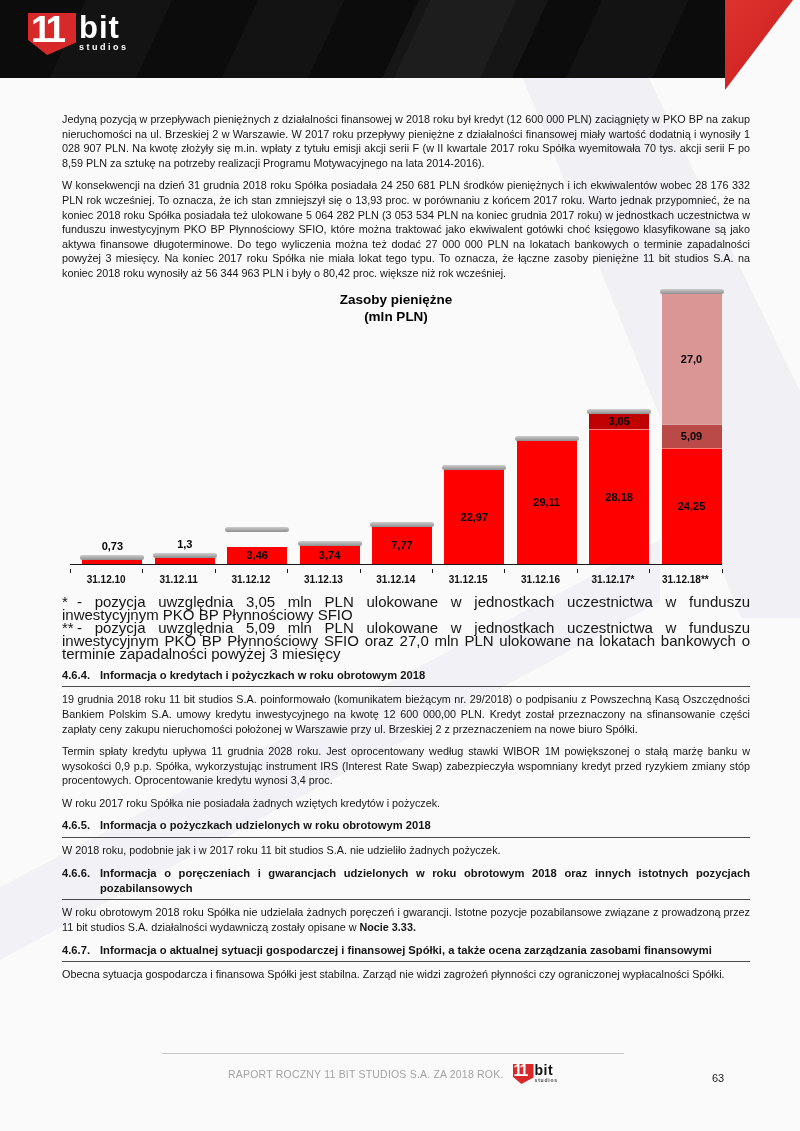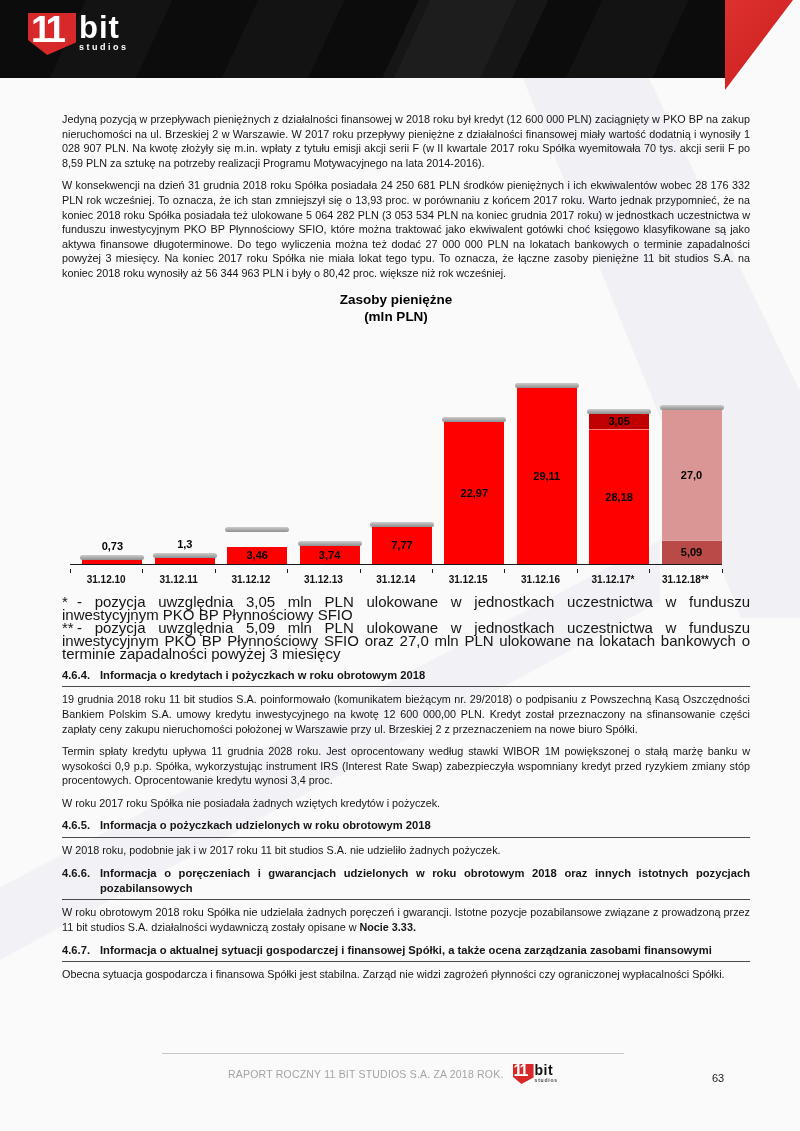--- a/index.html
+++ b/index.html
@@ -143,29 +143,29 @@
           <div class="col">
             <div class="cap"></div>
             <div class="seg" style="height: 37px; background: rgb(254, 0, 0);">
               <div class="val">7,77</div>
             </div>
           </div>
         </div>
         <div class="slot">
           <div class="col">
             <div class="cap"></div>
-            <div class="seg" style="height: 142px; background: rgb(254, 0, 0);">
+            <div class="seg" style="height: 94px; background: rgb(254, 0, 0);">
               <div class="val">22,97</div>
             </div>
           </div>
         </div>
         <div class="slot">
           <div class="col">
             <div class="cap"></div>
-            <div class="seg" style="height: 176px; background: rgb(254, 0, 0);">
+            <div class="seg" style="height: 123px; background: rgb(254, 0, 0);">
               <div class="val">29,11</div>
             </div>
           </div>
         </div>
         <div class="slot">
           <div class="col">
             <div class="cap"></div>
             <div class="seg" style="height: 15px; background: rgb(192, 0, 0);">
               <div class="val">3,05</div>
             </div>
@@ -175,20 +175,23 @@
           </div>
         </div>
         <div class="slot">
           <div class="col">
             <div class="cap"></div>
             <div class="seg" style="height: 130px; background: rgb(217, 150, 148);">
               <div class="val">27,0</div>
             </div>
             <div class="seg inner" style="height: 24px; background: rgb(185, 74, 72);">
               <div class="val">5,09</div>
+            </div>
+            <div class="seg inner" style="height: 116px; background: rgb(254, 0, 0);">
+              <div class="val">24,25</div>
             </div>
           </div>
         </div>
       </div>
     <div class="cats">
         <div class="cat">31.12.10</div>
         <div class="cat">31.12.11</div>
         <div class="cat">31.12.12</div>
         <div class="cat">31.12.13</div>
         <div class="cat">31.12.14</div>

